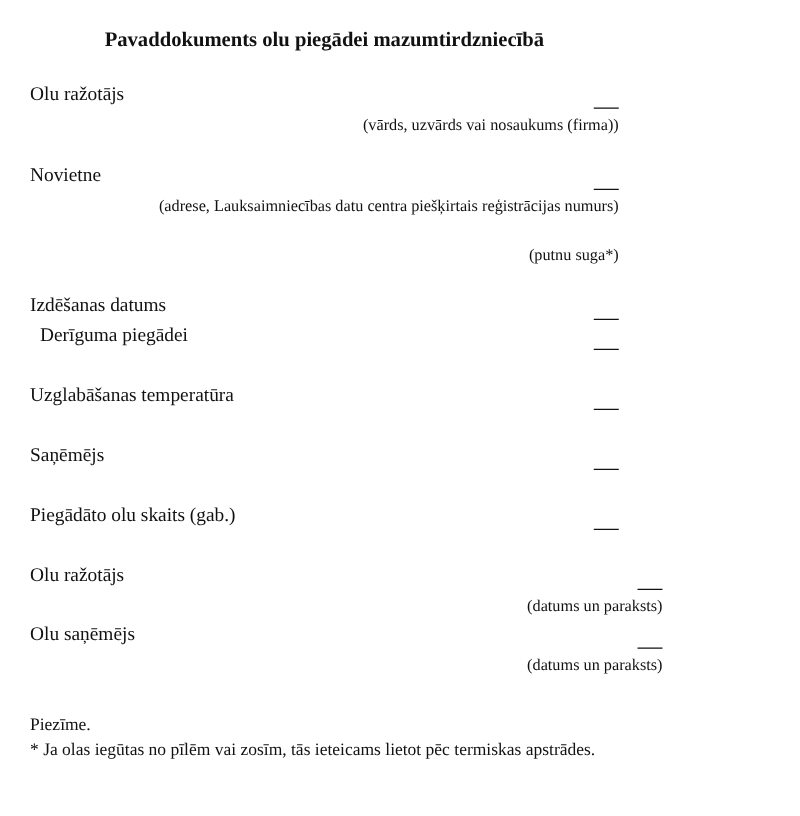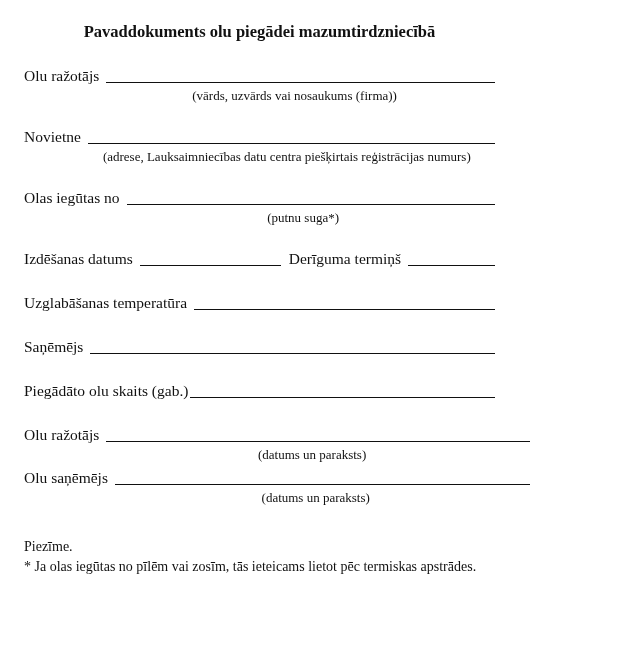--- a/index.html
+++ b/index.html
@@ -15,21 +15,21 @@
 
   .title {
     font-size: 16.5px;
     font-weight: bold;
     text-align: center;
     line-height: 20px;
     margin: 0 0 24px 0;
   }
 
   .field { margin-bottom: 24px; font-size: 15.5px; }
-  .row { display: flex; line-height: 20px; }
+  .row { display: flex; line-height: 20px; flex-direction: column; }
   .label { white-space: nowrap; }
   .label2 { margin-left: 8px; }
 
   .line {
     flex: 1;
     align-self: flex-end;
     height: 0;
     border-bottom: 1.5px solid #111111;
     margin: 0 0 3px 7px;
     min-width: 20px;
@@ -39,21 +39,21 @@
   .line-short { flex: 1; }
 
   .subrow {
     display: flex;
     margin-top: 2px;
     font-size: 13px;
     line-height: 15px;
   }
   .ghost { visibility: hidden; white-space: nowrap; }
   .ghost-gap { width: 7px; visibility: hidden; }
-  .sub { flex: 1; text-align: center; white-space: nowrap; }
+  .sub { flex: 1; text-align: right; white-space: nowrap; }
 
   .sig { width: 506px; }
   .sig-first { margin-bottom: 6px; }
   .sig-second { margin-bottom: 32px; }
 
   .declaration {
     font-size: 15.5px;
     line-height: 21px;
     text-align: justify;
     word-spacing: 2.5px;
@@ -88,36 +88,32 @@
       <span class="line"></span>
     </div>
     <div class="subrow">
       <span class="ghost" aria-hidden="true">Novietne</span>
       <span class="ghost-gap" aria-hidden="true"></span>
       <span class="sub">(adrese, Lauksaimniecības datu centra piešķirtais reģistrācijas numurs)</span>
     </div>
   </div>
 
   <div class="field">
-    <div class="row">
-      <span class="label">Olas iegūtas no</span>
-      <span class="line"></span>
-    </div>
     <div class="subrow">
       <span class="ghost" aria-hidden="true">Olas iegūtas no</span>
       <span class="ghost-gap" aria-hidden="true"></span>
       <span class="sub">(putnu suga*)</span>
     </div>
   </div>
 
   <div class="field">
     <div class="row">
       <span class="label">Izdēšanas datums</span>
       <span class="line line-mid"></span>
-      <span class="label label2">Derīguma termiņš</span>
+      <span class="label label2">Derīguma piegādei</span>
       <span class="line line-short"></span>
     </div>
   </div>
 
   <div class="field">
     <div class="row">
       <span class="label">Uzglabāšanas temperatūra</span>
       <span class="line"></span>
     </div>
   </div>

